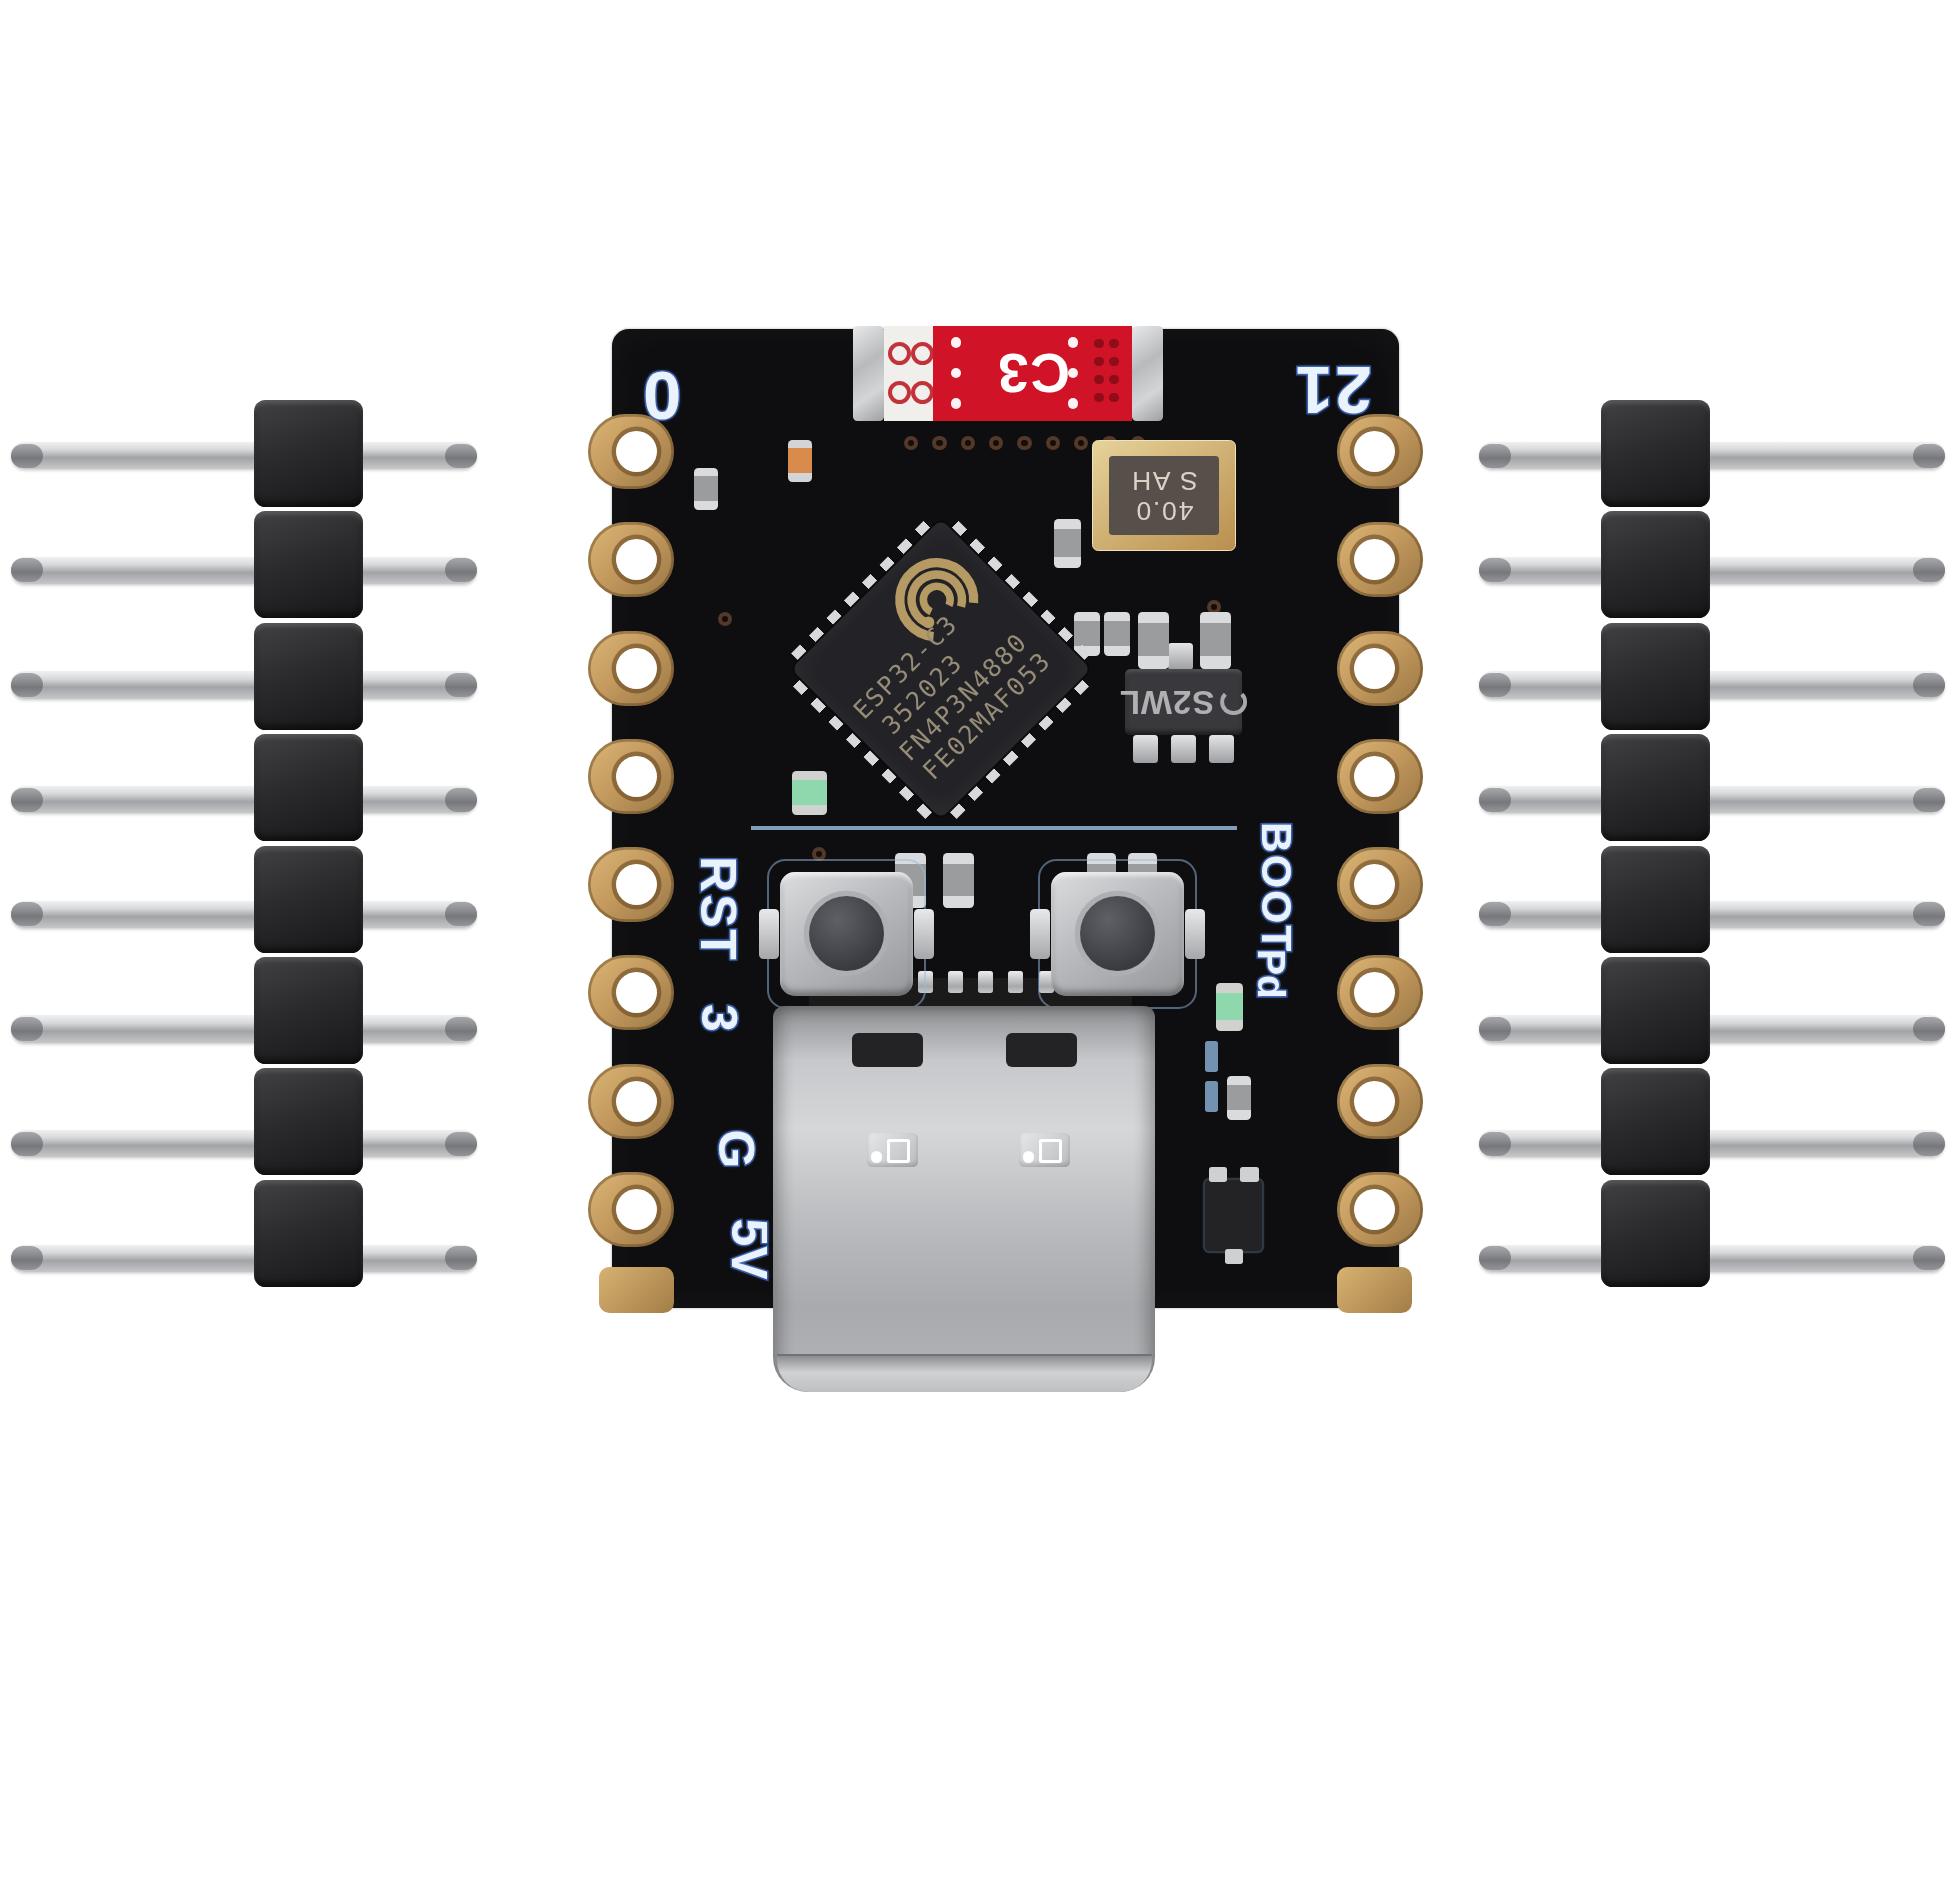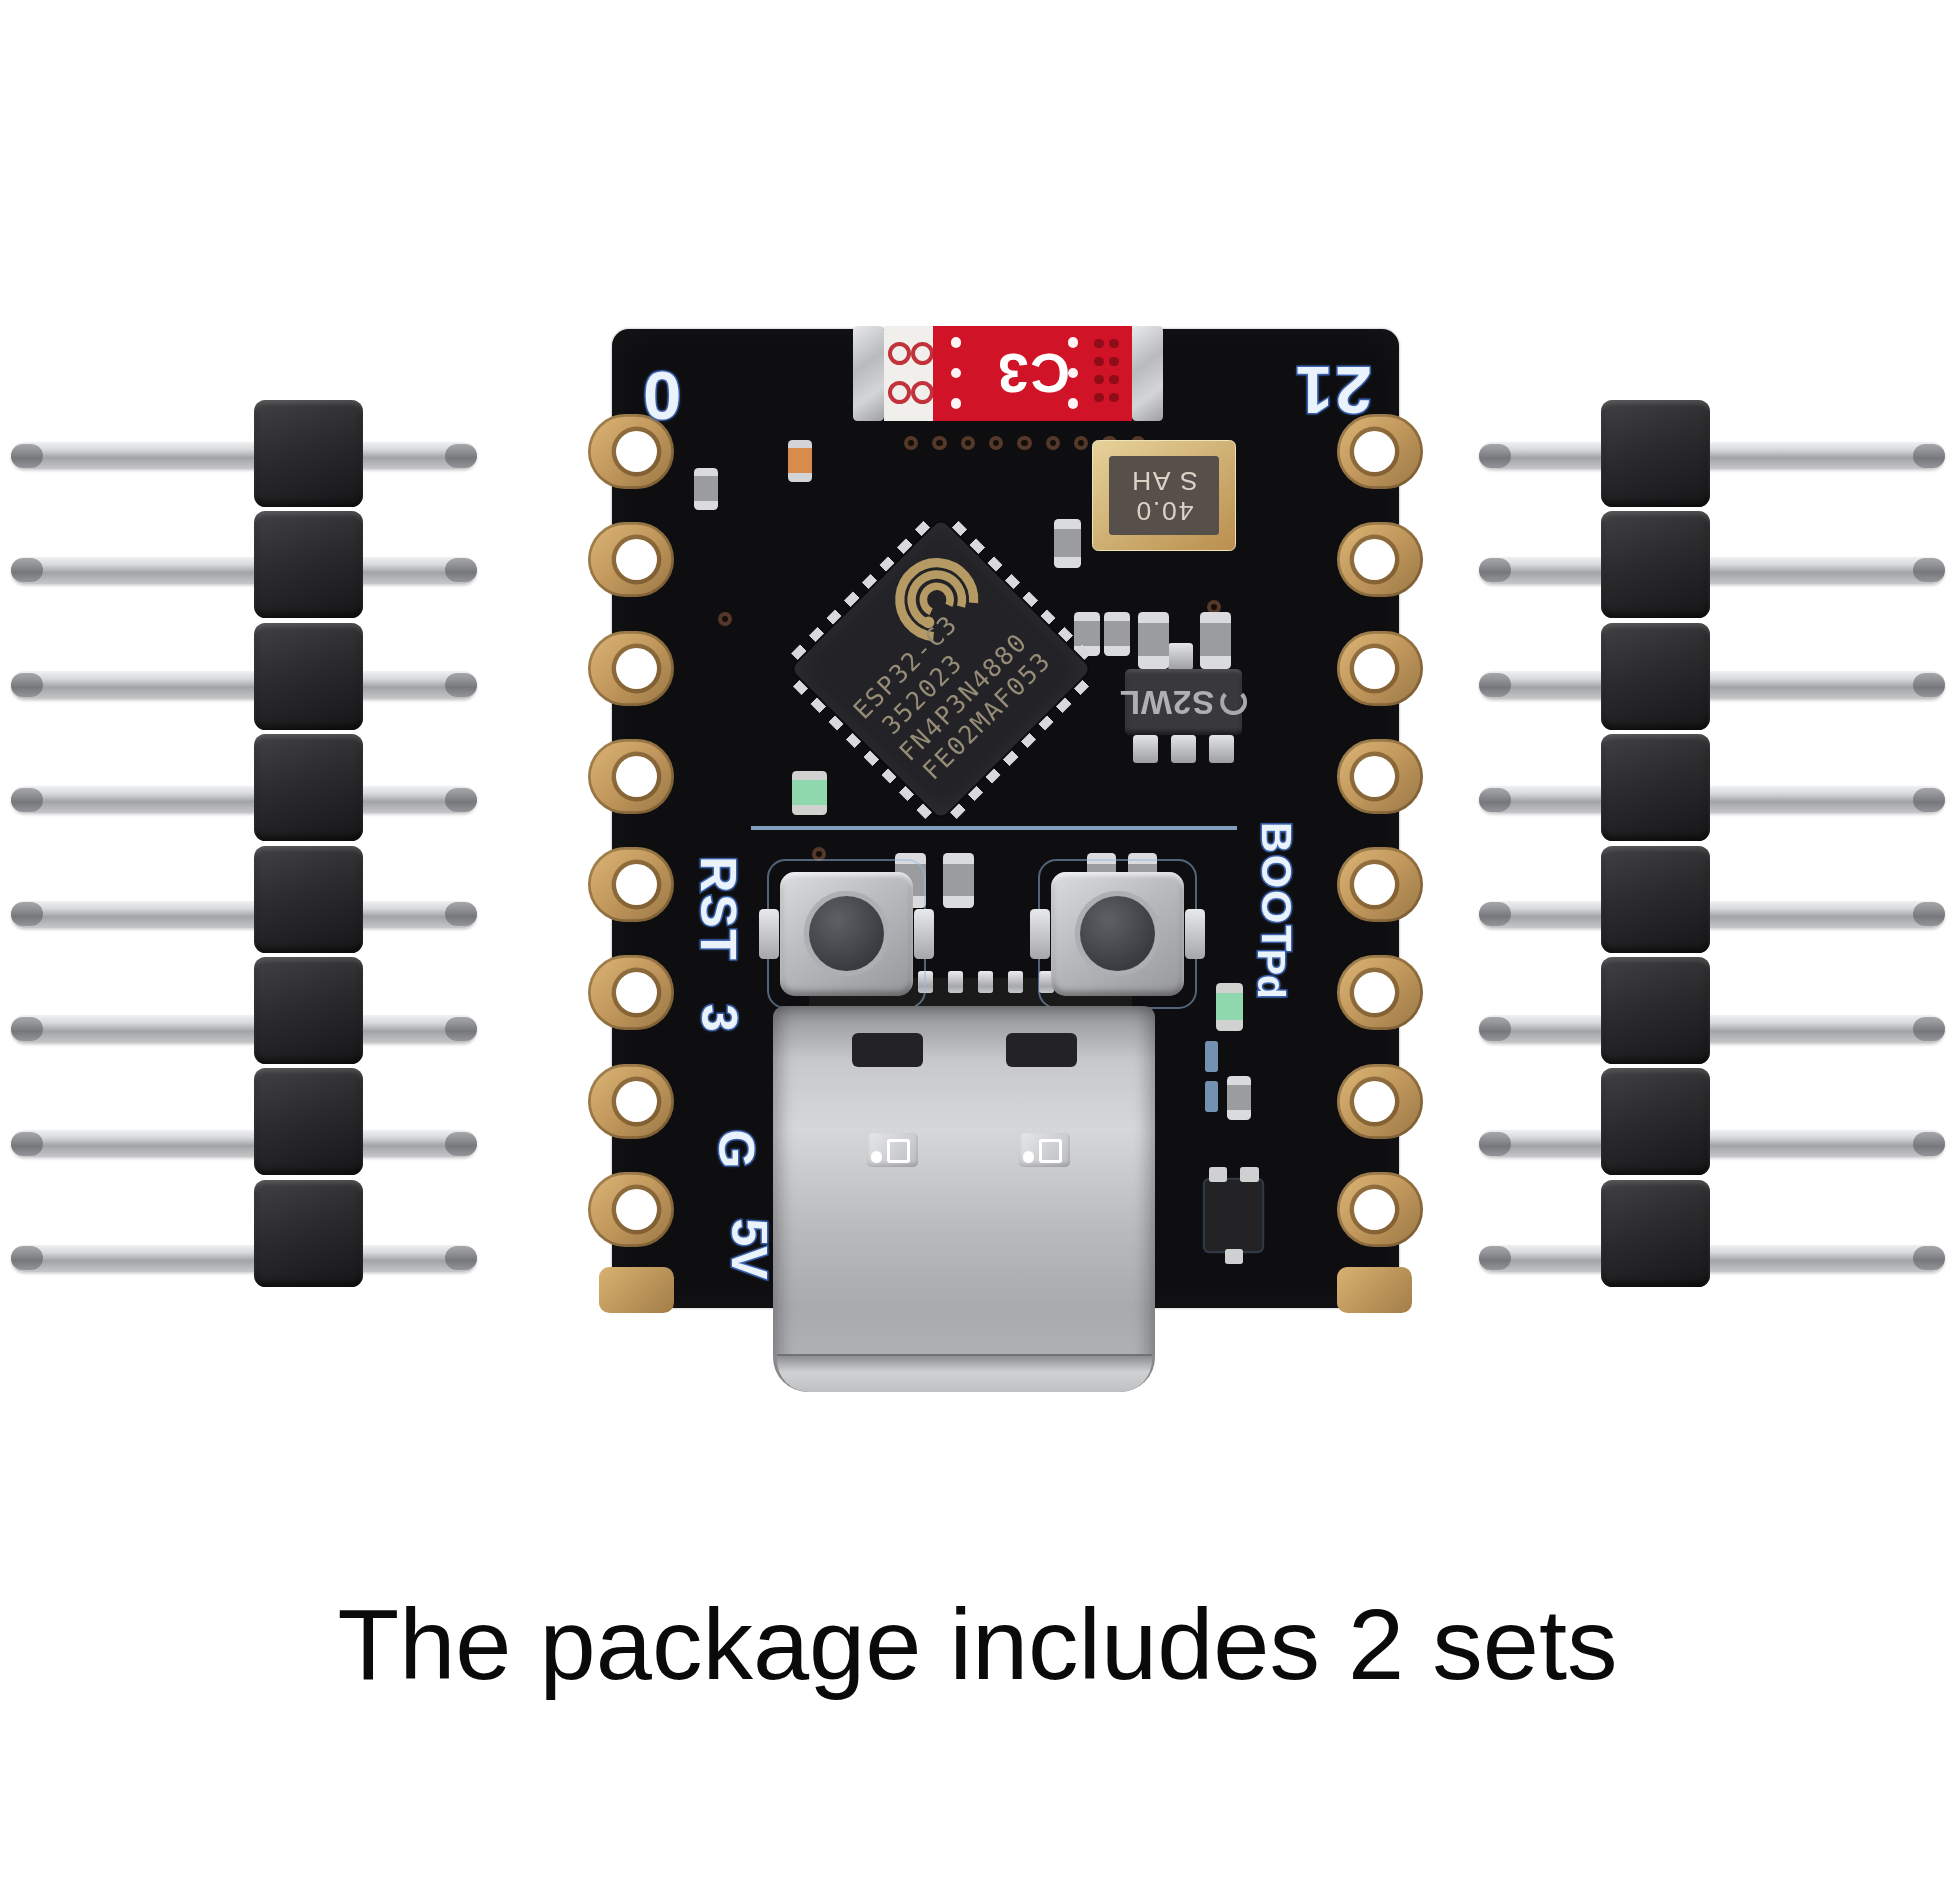--- a/index.html
+++ b/index.html
@@ -394,16 +394,15 @@
     <div class="smd" style="left:615px;top:747px;width:24px;height:44px;"></div>
     <div class="smd greenled" style="left:604px;top:654px;width:27.4px;height:48px;"></div>
     <div class="bluepad" style="left:593px;top:712px;"></div>
     <div class="bluepad" style="left:593px;top:752px;"></div>
     <div class="sot23">
       <div class="sot-leg"></div>
     </div>
 
   </div>
 
-  <div class="caption">The package includes 2 sets</div>
 
 </div>
 
 
 </body></html>

